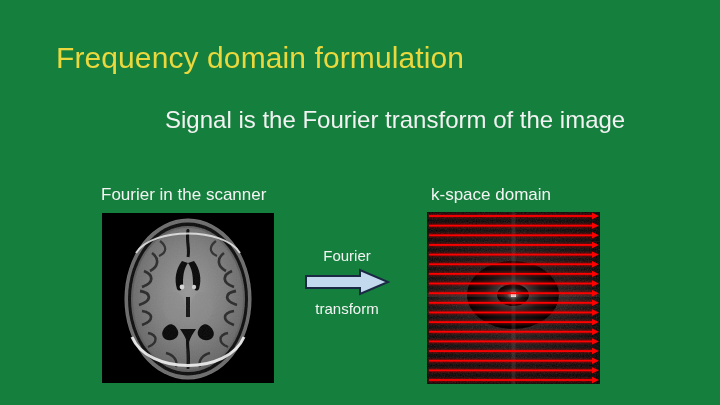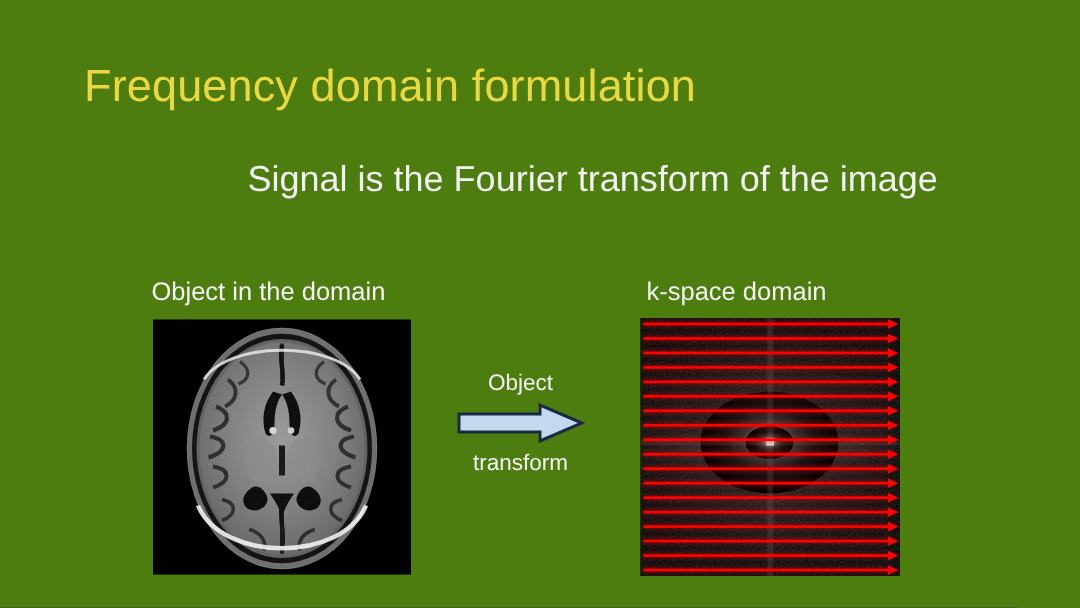--- a/index.html
+++ b/index.html
@@ -12,21 +12,21 @@
     overflow: hidden;
     background: #3d3d3d;
     font-family: "Liberation Sans", sans-serif;
     position: relative;
     -webkit-font-smoothing: antialiased;
   }
 
   .slide {
     position: absolute;
     inset: 0;
-    background: #4d7c0f;
+    background: #15803d;
     text-decoration: underline;
   }
 
   
   .slide-title {
     position: absolute;
     left: 56px;
     top: 40px;
     font-size: 30px;
     line-height: 36px;
@@ -103,21 +103,21 @@
 </style>
 </head>
 <body>
 
 <div class="slide">
 
   <div class="slide-title">Frequency domain formulation</div>
 
   <div class="slide-subtitle">Signal is the Fourier transform of the image</div>
 
-  <div class="panel-caption" id="cap-left">Object in the domain</div>
+  <div class="panel-caption" id="cap-left">Fourier in the scanner</div>
 
   <div class="panel-caption" id="cap-right">k-space domain</div>
 
   <div class="brain-wrap">
     <svg width="172" height="170" viewBox="0 0 172 170">
       <defs>
         <radialGradient id="gmGrad" cx="50%" cy="45%" r="62%">
           <stop offset="0%" stop-color="#9a9a9a"></stop>
           <stop offset="55%" stop-color="#7e7e7e"></stop>
           <stop offset="100%" stop-color="#606060"></stop>
@@ -188,21 +188,21 @@
 
         <rect x="0" y="0" width="172" height="170" filter="url(#grainy)" fill="#bdbdbd" opacity="0.30"></rect>
       </g>
 
       <path d="M34 40 C50 14 122 14 138 40" stroke="#e8e8e8" stroke-width="2" fill="none" opacity="0.85"></path>
       <path d="M30 124 C46 162 126 162 142 124" stroke="#f2f2f2" stroke-width="3" fill="none" opacity="0.9"></path>
     </svg>
   </div>
 
   <div class="ft-block">
-    <div class="ft-word">Object</div>
+    <div class="ft-word">Fourier</div>
     <div class="ft-arrow">
       <svg width="86" height="28" viewBox="0 0 86 28">
         <path d="M2 8 L56 8 L56 2 L84 14 L56 26 L56 20 L2 20 Z" fill="#c3d9ee" stroke="#1b2a44" stroke-width="2" stroke-linejoin="miter"></path>
       </svg>
     </div>
     <div class="ft-word">transform</div>
   </div>
 
   <div class="kspace-wrap">
     <svg width="173" height="172" viewBox="0 0 173 172">

